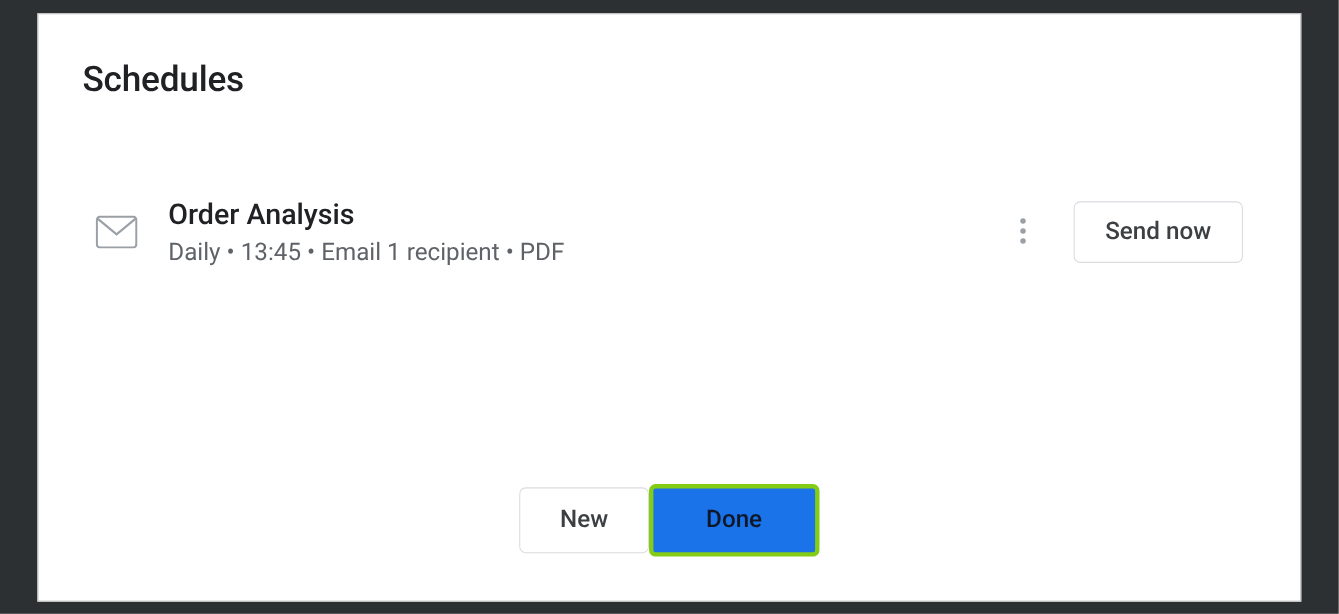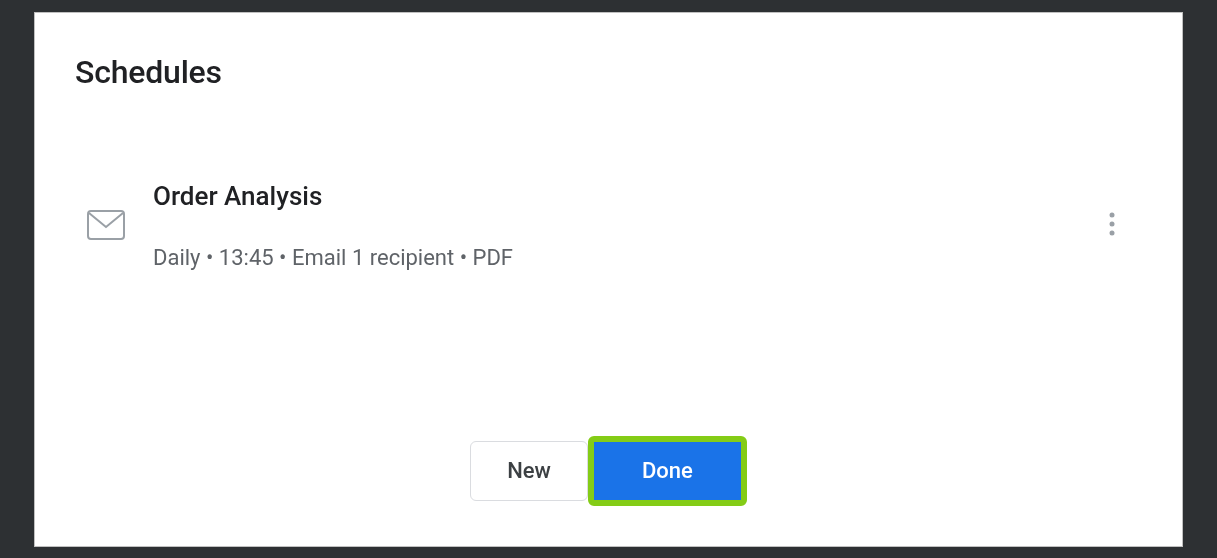--- a/index.html
+++ b/index.html
@@ -50,21 +50,20 @@
       width: 38px;
       height: 30px;
       fill: none;
       stroke: #9aa0a6;
       stroke-width: 2;
     }
     .schedule-info {
       flex: 1;
       display: flex;
       flex-direction: column;
-      gap: 28px;
     }
     .schedule-name {
       font-size: 26px;
       font-weight: 500;
       color: #202124;
       margin-bottom: 6px;
     }
     .schedule-details {
       font-size: 22px;
       font-weight: 400;
@@ -100,22 +99,22 @@
       font-family: inherit;
       line-height: 1;
     }
     .btn-outline {
       background: #ffffff;
       border: 1px solid #dadce0;
       color: #3c4043;
     }
     .btn-primary {
       background: #1a73e8;
-      border: 6px solid #84cc16;
-      color: #ffffff;
+      border: 4px solid #84cc16;
+      color: #0f172a;
     }
     .dialog-footer {
       margin-top: auto;
       display: flex;
       align-items: center;
       justify-content: center;
     }
     .btn-done {
       padding: 18px 48px;
     }
@@ -146,20 +145,21 @@
     <div class="schedule-actions">
       <button class="kebab-button">
         <span>
           <svg viewBox="0 0 6 24">
             <circle cx="3" cy="3" r="2.5"></circle>
             <circle cx="3" cy="12" r="2.5"></circle>
             <circle cx="3" cy="21" r="2.5"></circle>
           </svg>
         </span>
       </button>
+      <button class="btn btn-outline btn-sendnow">Send now</button>
     </div>
   </div>
 
   <div class="dialog-footer">
     <button class="btn btn-outline btn-new">New</button>
     <button class="btn btn-primary btn-done">Done</button>
   </div>
 </div>
 
 </body></html>

